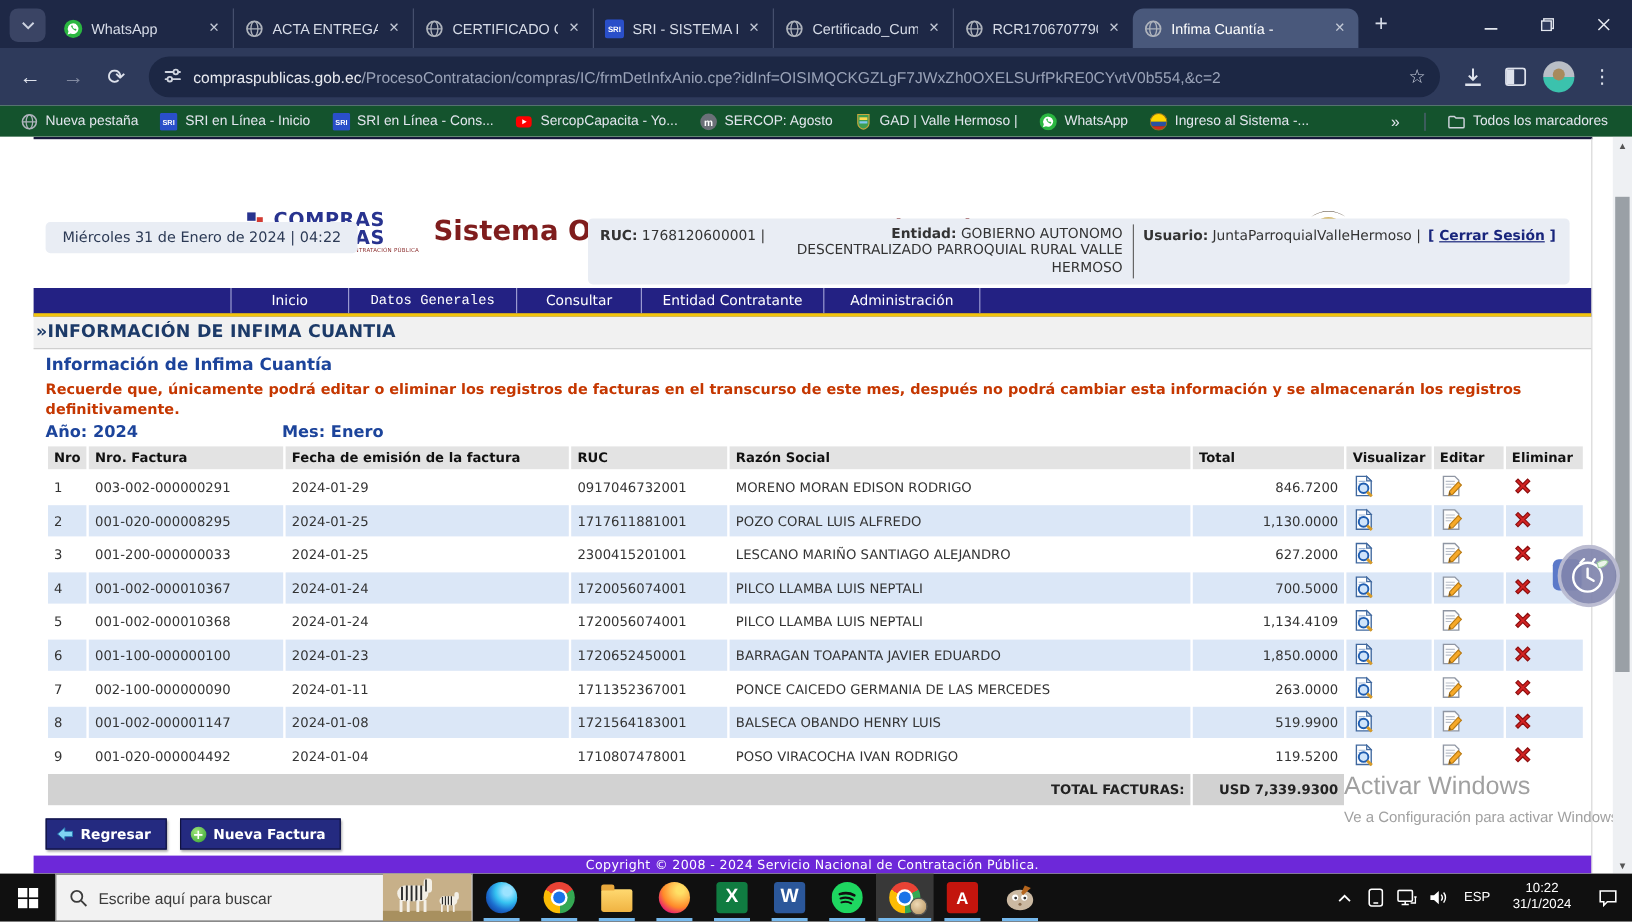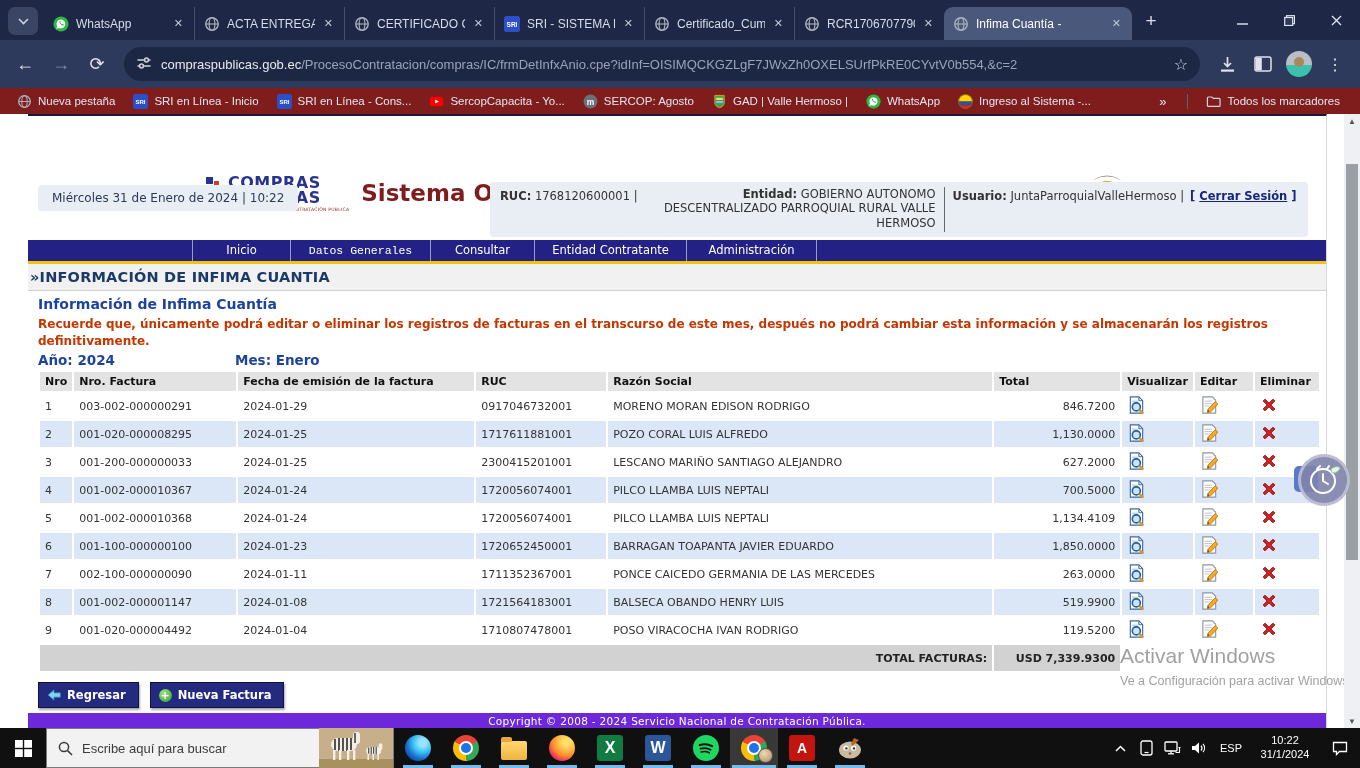--- a/index.html
+++ b/index.html
@@ -25,21 +25,21 @@
   .omnibox{flex:1;height:34px;margin:0 8px;border-radius:17px;background:#1c2744;display:flex;align-items:center;padding:0 12px;gap:9px;color:#dfe3ec;font-size:13px;overflow:hidden;}
   .url{flex:1;white-space:nowrap;overflow:hidden;}
   .url .domain{color:#e8eaf0;}
   .url .path{color:#9aa3b8;}
   .starbtn{color:#cfd5e2;font-size:16px;}
   .toolicon{width:34px;height:34px;display:flex;align-items:center;justify-content:center;color:#dee2ec;}
   .avatar{width:26px;height:26px;border-radius:50%;background:linear-gradient(#b9bec6 52%,#3bc2ad 52%);position:relative;overflow:hidden;}
   .avatar::after{content:'';position:absolute;left:8px;top:6px;width:10px;height:10px;border-radius:50%;background:#a78a5c;}
   .dots{font-size:16px;color:#dee2ec;letter-spacing:0;}
   
-  .bookmarks{position:absolute;top:88px;left:0;right:0;height:26px;background:#7f1d1d;display:flex;align-items:center;padding:0 8px;box-sizing:border-box;font-size:11.5px;color:#e3e6ee;}
+  .bookmarks{position:absolute;top:88px;left:0;right:0;height:26px;background:#14532d;display:flex;align-items:center;padding:0 8px;box-sizing:border-box;font-size:11.5px;color:#e3e6ee;}
   #bm-list{display:flex;align-items:center;flex:1;}
   .bm{display:flex;align-items:center;gap:6px;padding:2px 9px;white-space:nowrap;}
   .bm .fav{width:15px;height:15px;}
   .bm-overflow{padding:0 14px;font-size:13px;}
   .bm-divider{width:1px;height:15px;background:#5a637e;margin:0 6px;}
   .bm-all{display:flex;align-items:center;gap:7px;padding:0 12px;white-space:nowrap;}
   
   .page{position:absolute;top:114px;left:0;right:0;bottom:40px;background:#fff;overflow:hidden;}
   .site{position:absolute;left:28px;top:0;width:1299px;height:100%;border-top:2px solid #17183b;border-right:1px solid #d7d7d7;box-sizing:border-box;font-family:"DejaVu Sans",sans-serif;}
   .site-header{position:absolute;top:4px;left:0;right:0;height:62px;margin-top:48px;}
@@ -446,21 +446,21 @@
               <use href="#i-crest"></use>
             </svg>
           <div class="logo-ec-text">
             <div>REPÚBLICA</div>
             <div>DEL ECUADOR</div>
           </div>
         </div>
       </div>
 
       <div class="infobar">
-        <div class="datebox">Miércoles 31 de Enero de 2024 | 10:22</div>
+        <div class="datebox">Miércoles 31 de Enero de 2024 | 04:22</div>
         <div class="userbox">
           <span class="ub-ruc"><span class="b">RUC:</span> <span>1768120600001</span> |</span>
           <span class="ub-ent"><span class="b">Entidad:</span> <span>GOBIERNO AUTONOMO DESCENTRALIZADO PARROQUIAL RURAL VALLE HERMOSO</span></span>
           <span class="ub-user"><span class="b">Usuario:</span> <span>JuntaParroquialValleHermoso</span> |</span>
           <span class="ub-logout"><span>[ </span><a href="#">Cerrar Sesión</a><span> ]</span></span>
         </div>
       </div>
 
       <div class="menubar">
         <div class="menu-spacer"></div>

